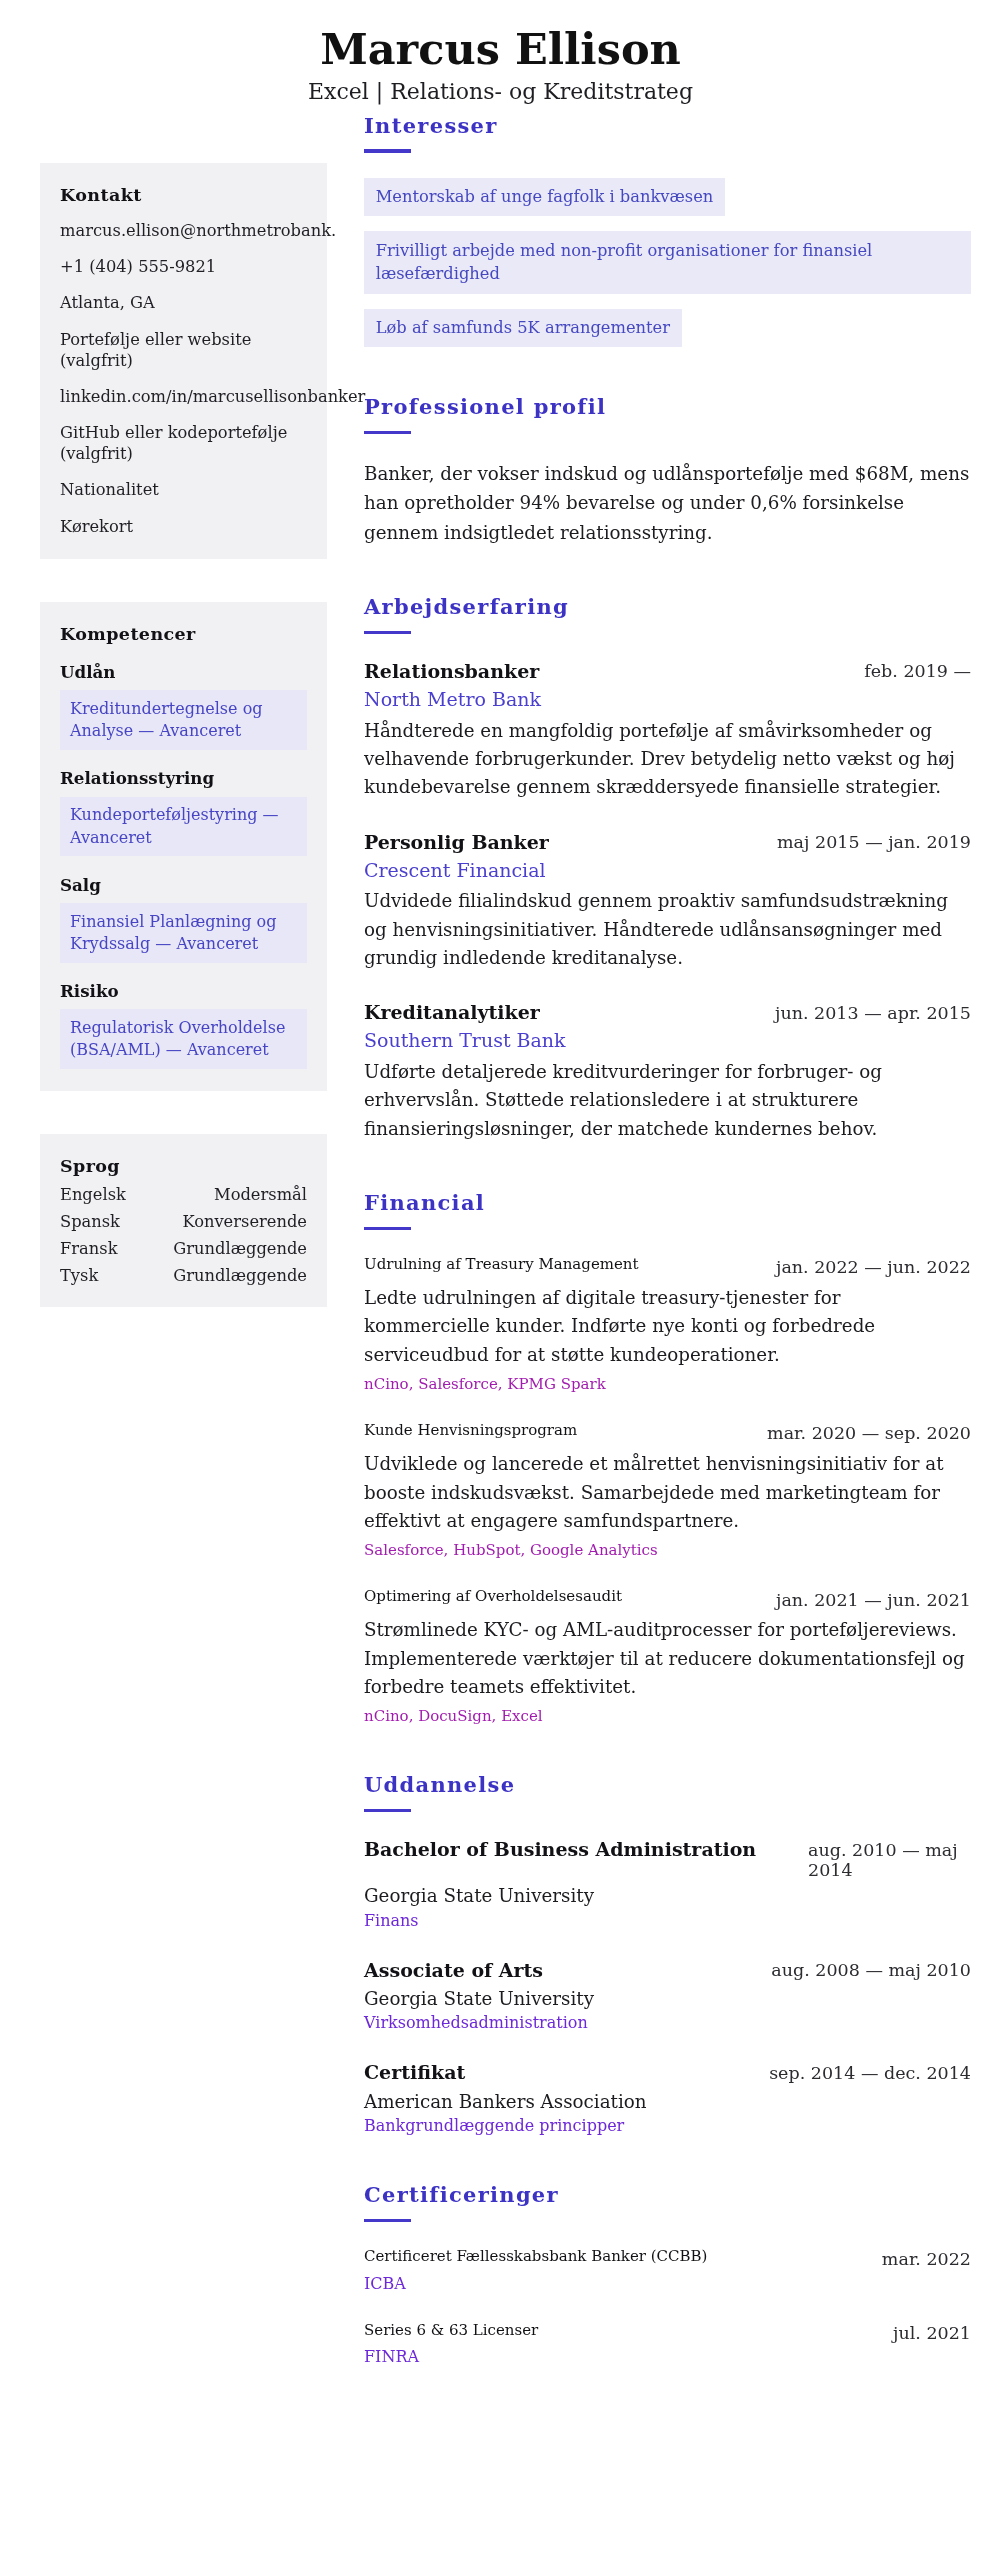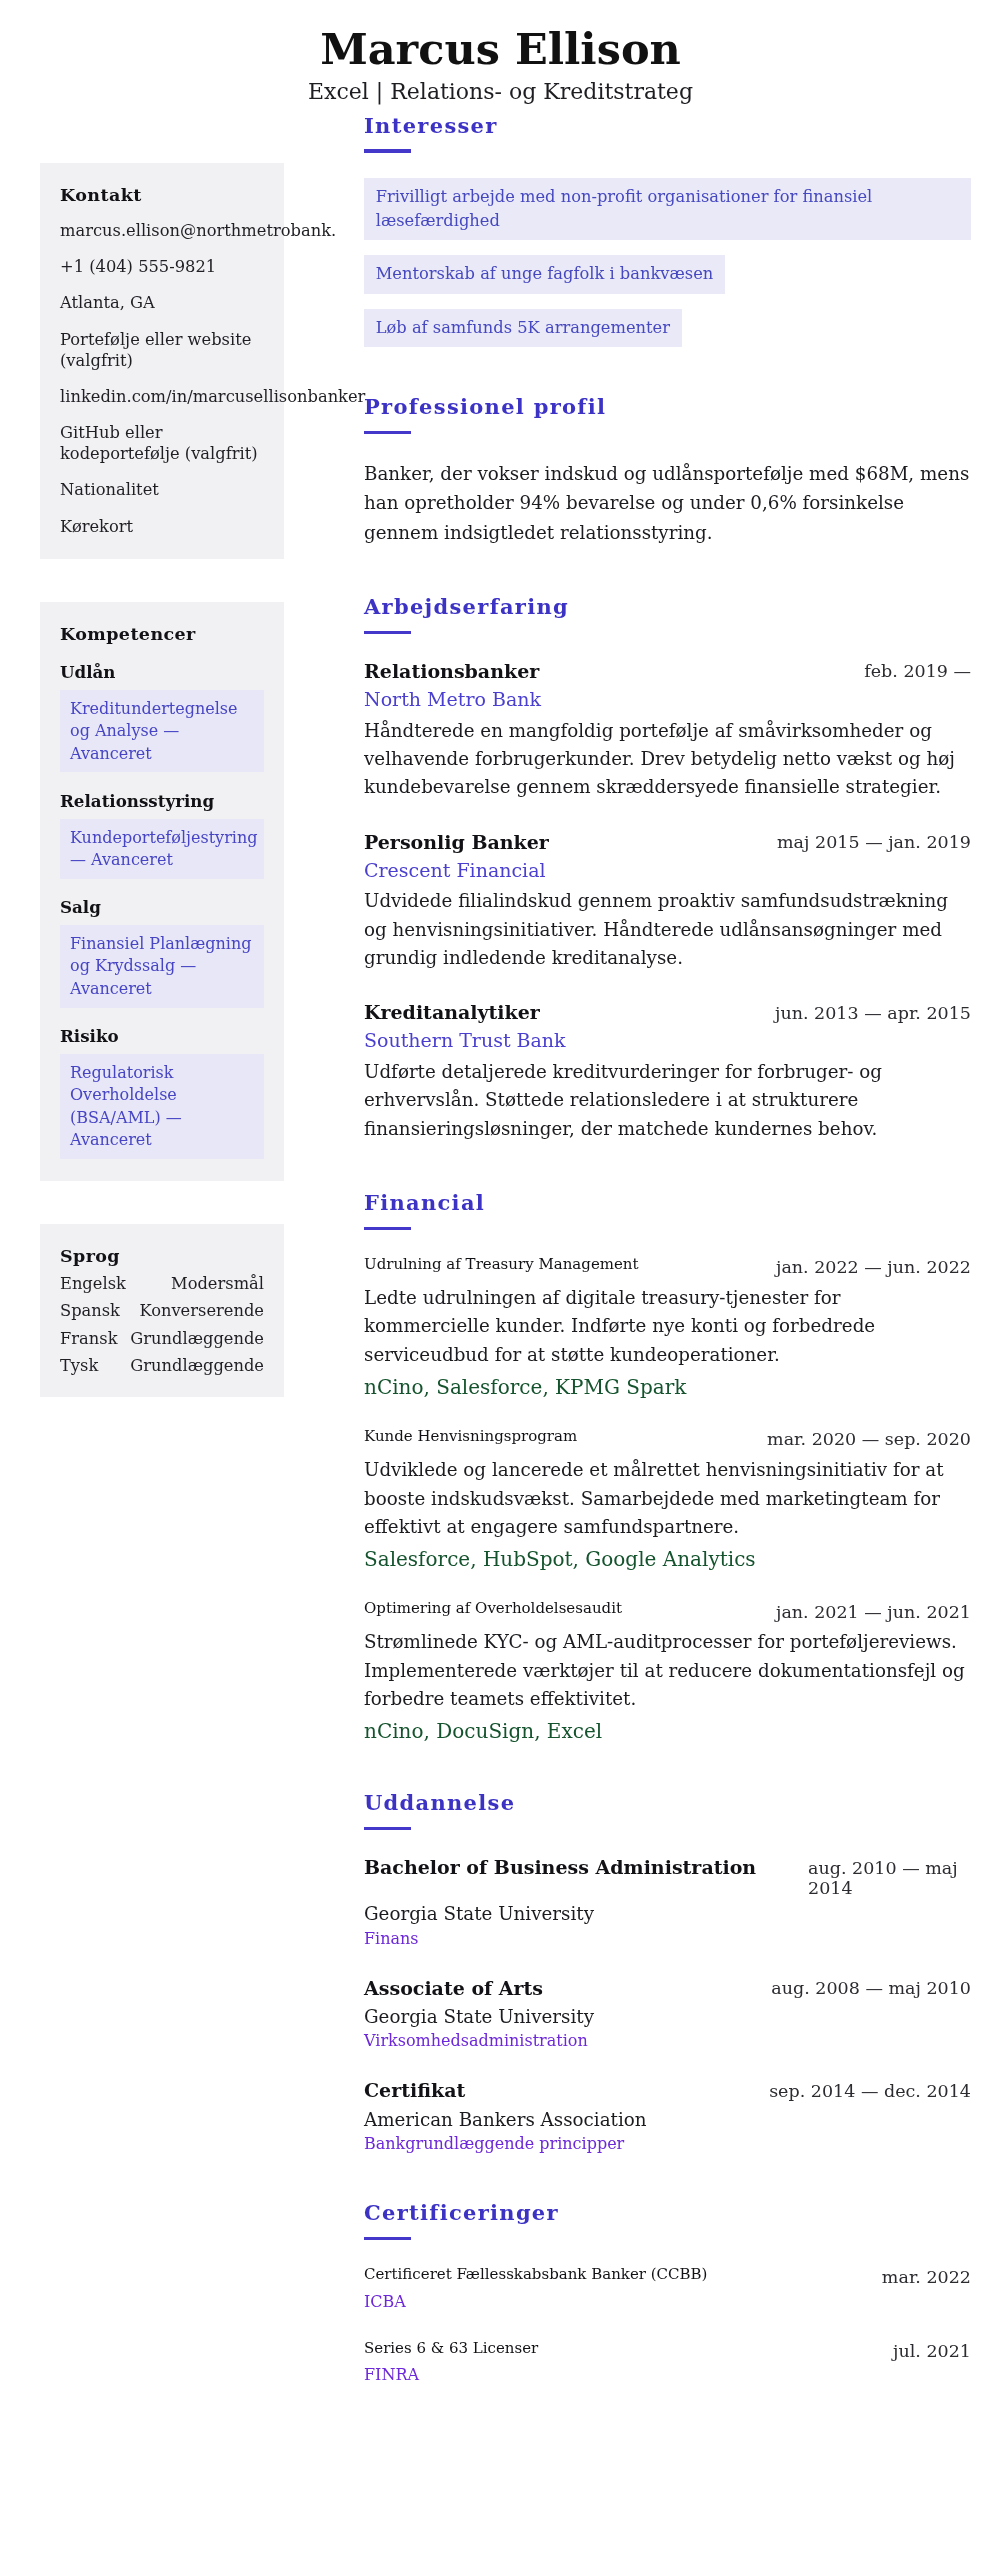--- a/index.html
+++ b/index.html
@@ -6,21 +6,21 @@
   body{font-family:"DejaVu Serif","Liberation Serif",serif;color:#1b1b1e;}
   .page{position:relative;width:1001px;min-height:2576px;margin:0 auto;background:#fff;}
 
   
   .header{padding-top:25px;text-align:center;}
   .name{font-size:43px;font-weight:bold;line-height:1.15;color:#111;}
   .subtitle{font-size:22px;margin-top:5px;color:#1d1d22;}
 
   
   .sidebar{position:absolute;left:40px;top:163px;width:287px;}
-  .side-box{background:#f1f1f4;padding:22px 20px;margin-bottom:43px;box-sizing:border-box;width:244px;}
+  .side-box{background:#f1f1f4;padding:22px 20px;margin-bottom:43px;box-sizing:border-box;width:287px;}
   .side-title{font-size:17.5px;font-weight:bold;letter-spacing:0.4px;color:#121216;}
   .contact-item{margin-top:15px;font-size:16.3px;line-height:1.3;color:#1f1f24;}
   .nowrap{white-space:nowrap;}
   .skill-cat{font-weight:bold;font-size:16.7px;margin-top:18.3px;color:#121216;}
   .side-chip{background:#e7e7f7;color:#4745c4;padding:7.5px 10px;font-size:16px;line-height:1.4;margin-top:8.3px;}
   .lang-row{display:flex;justify-content:space-between;margin-top:8.3px;font-size:16.3px;color:#1f1f24;}
 
   
   .main{margin-left:364px;width:607px;padding-top:8.3px;}
   .section{margin-bottom:47px;}
@@ -31,21 +31,21 @@
   .profile-text{font-size:18.3px;line-height:1.6;color:#1c1c20;}
 
   .entry{margin-bottom:28px;}
   .entry-head{display:flex;justify-content:space-between;gap:18.3px;}
   .entry-title{font-weight:bold;font-size:19px;line-height:1.3;color:#121216;}
   .entry-title.regular{font-weight:normal;font-size:15px;}
   .entry-date{font-size:17.5px;white-space:nowrap;color:#2b2b30;padding-top:2.5px;text-align:right;}
   .entry-date.wrap{white-space:normal;flex:none;width:163px;text-align:left;}
   .company{color:#4a3fce;font-size:19px;margin-top:4.2px;}
   .desc{margin-top:6.7px;font-size:18.3px;line-height:1.55;color:#1c1c20;}
-  .tech{margin-top:5.8px;font-size:20px;color:#14532d;}
+  .tech{margin-top:5.8px;font-size:15px;color:#a21caf;}
   .school{margin-top:5.8px;font-size:18.3px;color:#1c1c20;}
   .note{margin-top:4.2px;font-size:16px;color:#6d28d9;}
 </style>
 </head>
 <body>
 
 <div class="page">
 
   <div class="header">
     <div class="name">Marcus Ellison</div>
@@ -98,22 +98,22 @@
       </div>
     </div>
 
   </div>
 
   <div class="main">
 
     <div class="section">
       <div class="sec-title">Interesser</div>
       <div class="sec-rule"></div>
+      <div class="int-chip-row"><span class="int-chip">Mentorskab af unge fagfolk i bankvæsen</span></div>
       <div class="int-chip-row"><span class="int-chip">Frivilligt arbejde med non-profit organisationer for finansiel læsefærdighed</span></div>
-      <div class="int-chip-row"><span class="int-chip">Mentorskab af unge fagfolk i bankvæsen</span></div>
       <div class="int-chip-row"><span class="int-chip">Løb af samfunds 5K arrangementer</span></div>
     </div>
 
     <div class="section">
       <div class="sec-title">Professionel profil</div>
       <div class="sec-rule"></div>
       <div class="profile-text">Banker, der vokser indskud og udlånsportefølje med $68M, mens han opretholder 94% bevarelse og under 0,6% forsinkelse gennem indsigtledet relationsstyring.</div>
     </div>
 
     <div class="section">

